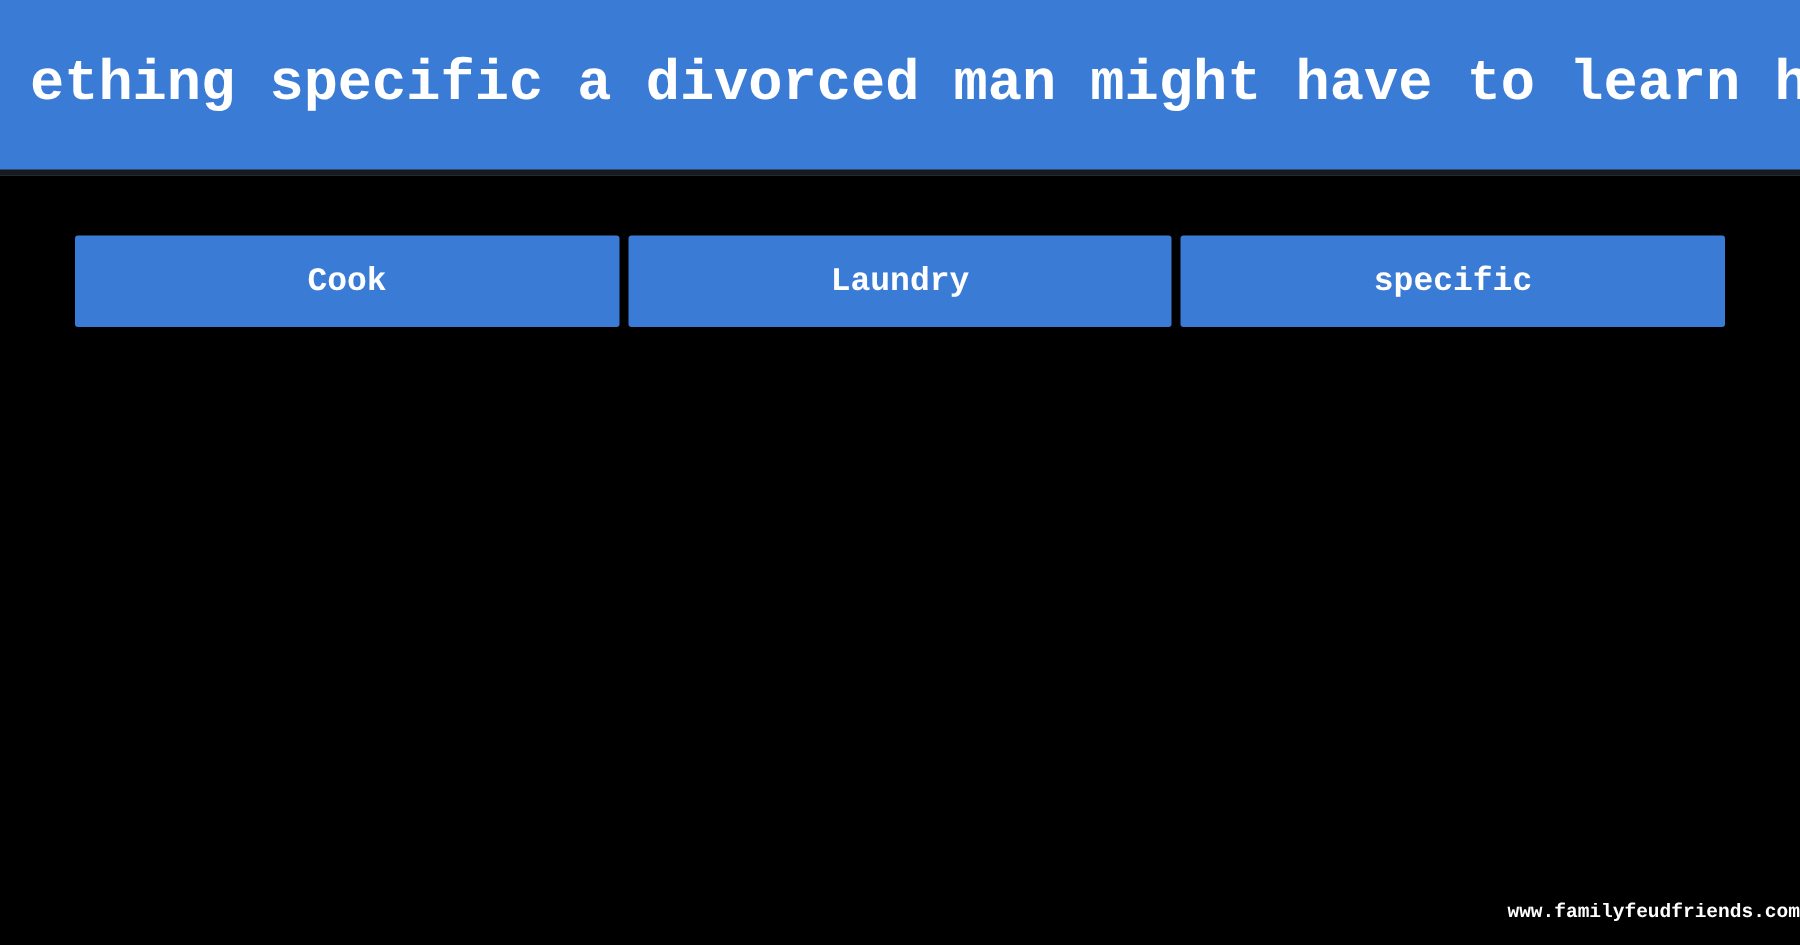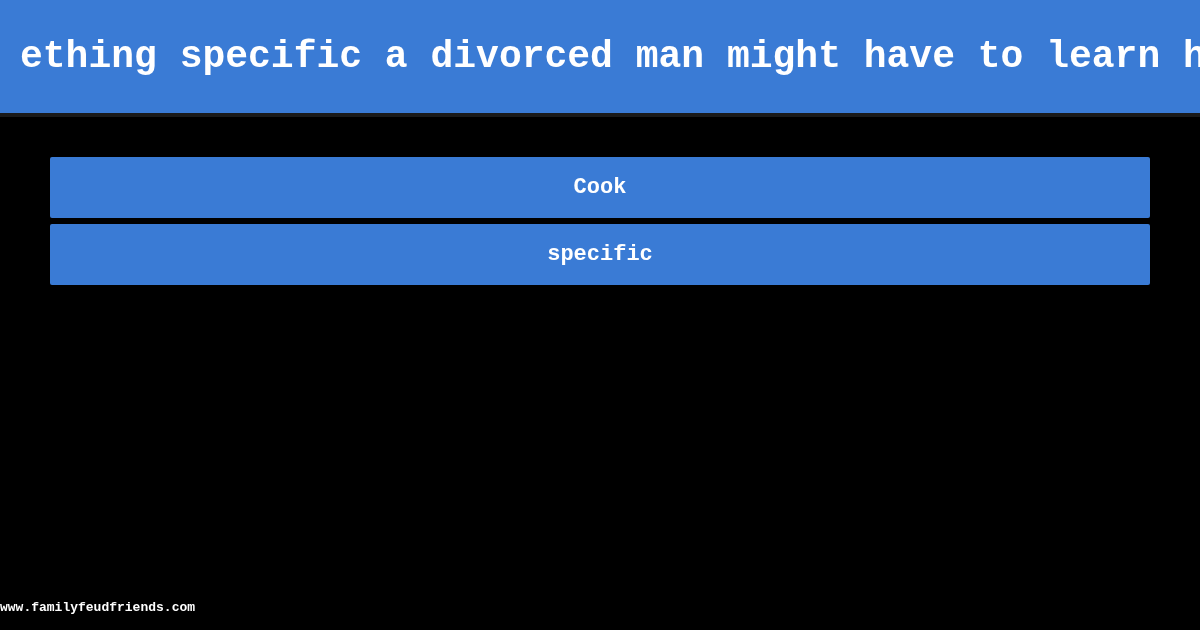--- a/index.html
+++ b/index.html
@@ -32,21 +32,21 @@
     .question-text {
       color: #ffffff;
       font-size: 38px;
       font-weight: bold;
       font-family: 'Courier New', Courier, monospace;
       white-space: nowrap;
     }
 
     .answers-container {
       display: flex;
-      flex-direction: column;
+      flex-direction: row;
       align-items: flex-end;
       padding: 30px 50px;
       gap: 6px;
       margin-top: 10px;
     }
 
     .answer-btn {
       width: 100%;
       max-width: 1100px;
       background-color: #3a7bd5;
@@ -58,36 +58,37 @@
       text-align: center;
       border: none;
       cursor: pointer;
       border-radius: 2px;
     }
 
     .footer {
       position: absolute;
       bottom: 15px;
       width: 100%;
-      text-align: left;
+      text-align: right;
       color: #ffffff;
       font-size: 13px;
       font-family: 'Courier New', Courier, monospace;
       font-weight: bold;
     }
   </style>
 </head>
 <body>
 
 <div class="question-banner">
   <span class="question-text">ething specific a divorced man might have to learn how to do when living by</span>
 </div>
 
 <div class="answers-container">
 
   <button class="answer-btn">Cook</button>
 
+  <button class="answer-btn">Laundry</button>
 
   <button class="answer-btn">specific</button>
 
 </div>
 
 <div class="footer">www.familyfeudfriends.com</div>
 
 </body></html>

